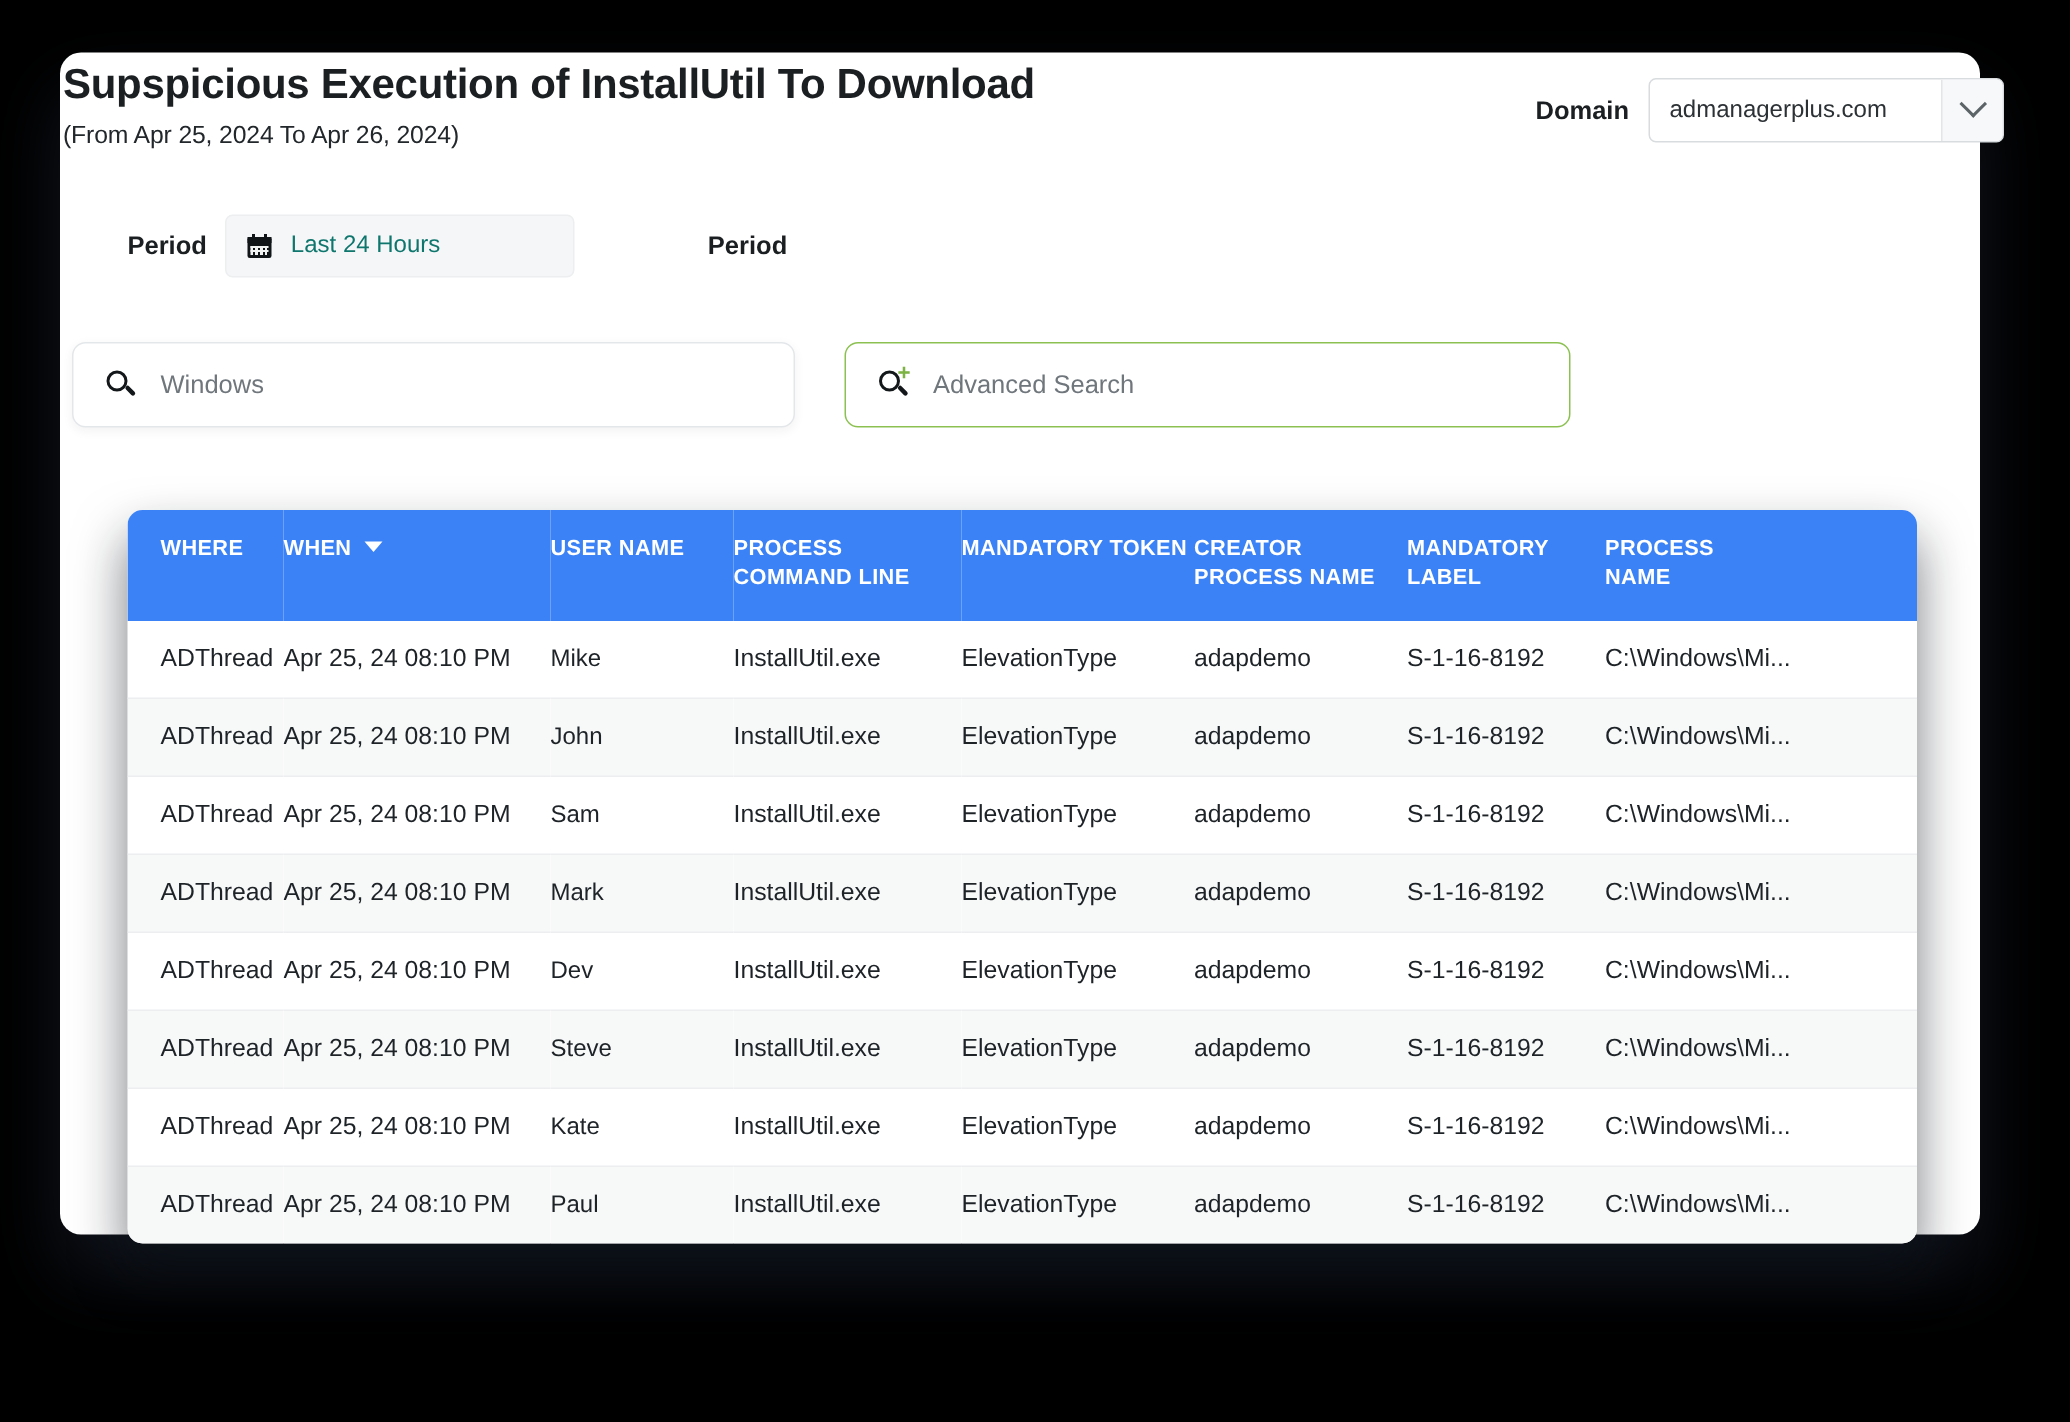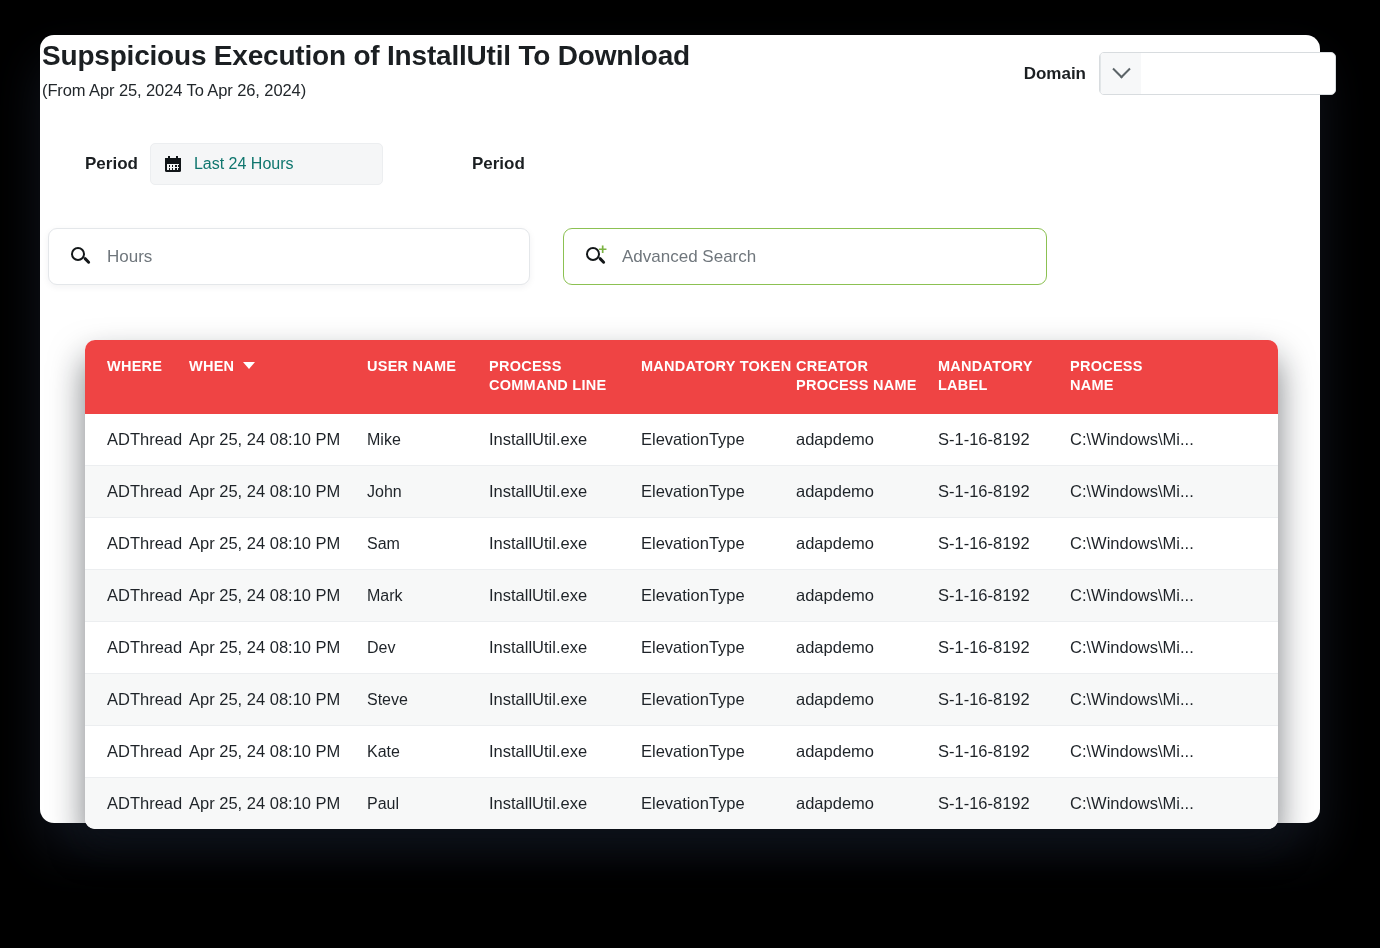--- a/index.html
+++ b/index.html
@@ -293,21 +293,21 @@
     box-shadow: 0 18px 34px rgba(12,18,26,0.55);
   }
 
   table {
     width: 100%;
     border-collapse: collapse;
     table-layout: fixed;
   }
 
   thead th {
-    background: #ef4444;
+    background: #3b82f6;
     color: #ffffff;
     font-size: 14.5px;
     font-weight: bold;
     letter-spacing: 0.25px;
     text-align: left;
     vertical-align: top;
     padding: 17px 0 19px 0;
     line-height: 1.32;
   }
 
@@ -360,20 +360,21 @@
 
   <div class="header-row">
     <div class="title-block">
       <div class="page-title">Supspicious Execution of InstallUtil To Download</div>
       <div class="page-subtitle">(From Apr 25, 2024 To Apr 26, 2024)</div>
     </div>
 
     <div class="domain-wrap">
       <span class="domain-label">Domain</span>
       <div class="domain-select">
+        <span class="domain-value">admanagerplus.com</span>
         <span class="domain-caret">
             <i class="chev"></i>
           </span>
       </div>
     </div>
   </div>
 
   <div class="filters">
 
     <div class="filter-group">
@@ -396,21 +397,21 @@
 
   </div>
 
   <div class="search-row">
 
     <div class="search-box">
       <span class="mag">
         <i class="ring"></i>
           <i class="handle"></i>
       </span>
-      <span class="search-placeholder">Hours</span>
+      <span class="search-placeholder">Windows</span>
     </div>
 
     <div class="search-box advanced">
       <span class="mag">
         <i class="ring"></i>
           <i class="handle"></i>
           <i class="plus">+</i>
       </span>
       <span class="search-placeholder">Advanced Search</span>
     </div>

